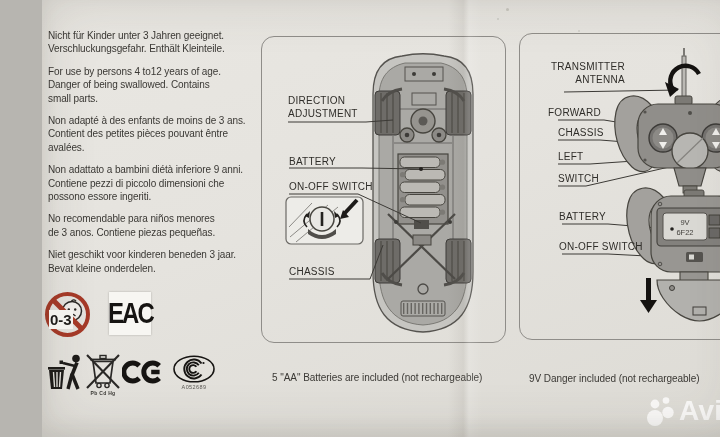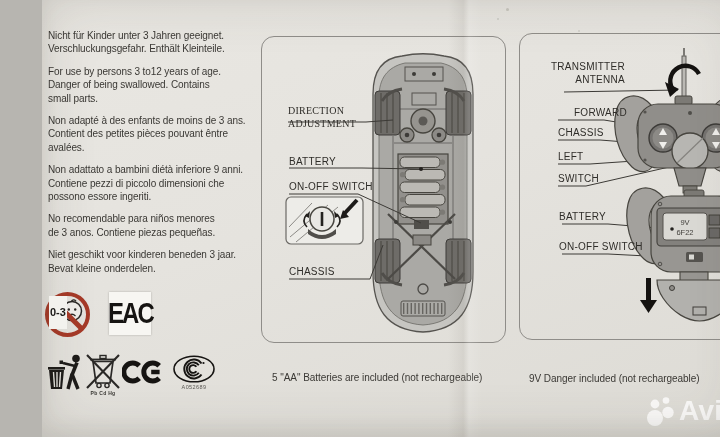--- a/index.html
+++ b/index.html
@@ -14,21 +14,21 @@
   .pre-x{white-space:pre;text-align:right;}
   
   .warnings{position:absolute;left:6px;top:29px;width:212px;}
   .warn{font-size:10px;line-height:13.4px;letter-spacing:-0.1px;color:#3a3834;margin:0 0 9px 0;}
   
   .age-badge{position:absolute;left:3px;top:292px;width:45px;height:45px;}
   .age-ring{position:absolute;inset:0;border:4px solid #a63a28;border-radius:50%;}
   .age-slash{position:absolute;left:20px;top:1px;width:5px;height:43px;background:#a63a28;transform:rotate(-45deg);}
   .age-face{position:absolute;right:5px;top:5px;}
   .age-chip{position:absolute;left:4px;bottom:8px;background:#f3f2ee;color:#1d1b19;
-    font-size:11px;font-weight:bold;line-height:11px;padding:11px 1px;z-index:3;}
+    font-size:15px;font-weight:bold;line-height:11px;padding:4px 1px;z-index:3;}
   .eac{position:absolute;left:67px;top:292px;width:42px;height:43px;background:#f7f6f2;
     box-shadow:0 0 2px rgba(0,0,0,.25);display:flex;align-items:center;justify-content:center;}
   .eac span{font-weight:bold;font-size:26px;letter-spacing:-2px;transform:scaleY(1.15) scaleX(0.92);color:#161412;}
   .icon{position:absolute;}
   .metals{position:absolute;left:44px;top:390px;width:34px;text-align:center;
     font-size:5px;font-weight:bold;color:#3a3834;letter-spacing:0.3px;}
   .ccc-code{position:absolute;left:130px;top:384px;width:44px;text-align:center;
     font-size:5.5px;color:#5b5955;letter-spacing:0.4px;}
   
   .panel{position:absolute;border:1.4px solid #8f8d89;border-radius:13px;}
@@ -54,21 +54,21 @@
   .speck{position:absolute;border-radius:50%;background:#6b675d;}
 </style>
 </head>
 <body>
 
 <div class="stage">
 
   <div class="warnings">
     <p class="warn pre">Nicht für Kinder unter 3 Jahren geeignet.
 Verschluckungsgefahr. Enthält Kleinteile.</p>
-    <p class="warn pre">For use by persons 3 to12 years of age.
+    <p class="warn pre">For use by persons 4 to12 years of age.
 Danger of being swallowed. Contains
 small parts.</p>
     <p class="warn pre">Non adapté à des enfants de moins de 3 ans.
 Contient des petites pièces pouvant êntre
 avalées.</p>
     <p class="warn pre">Non adattato a bambini diétà inferiore 9 anni.
 Contiene pezzi di piccolo dimensioni che
 possono essore ingeriti.</p>
     <p class="warn pre">No recomendable para niños menores
 de 3 anos. Contiene piezas pequeñas.</p>
@@ -240,21 +240,21 @@
         <circle cx="60" cy="182" r="12" fill="#e9e8e4" stroke="#47453f" stroke-width="1.5"></circle>
         <line x1="60" y1="175" x2="60" y2="189" stroke="#24221f" stroke-width="2.6"></line>
         <path d="M45,190 Q39,184 45,177" fill="none" stroke="#24221f" stroke-width="1.7"></path>
         <path d="M75,190 Q81,184 75,177" fill="none" stroke="#24221f" stroke-width="1.7"></path>
         <polygon points="43,179 48,174 47,181" fill="#24221f"></polygon>
         <polygon points="77,179 72,174 73,181" fill="#24221f"></polygon>
         <line x1="95" y1="163" x2="82" y2="177" stroke="#1d1b19" stroke-width="4"></line>
         <polygon points="78,182 87,180 81,173" fill="#1d1b19"></polygon>
       </g>
     </svg>
-    <div class="lbl pre" style="left:26px;top:68px;font-family:Liberation Serif, serif;">DIRECTION
+    <div class="lbl pre" style="left:26px;top:58px;">DIRECTION
 ADJUSTMENT</div>
     <div class="lbl" style="left:27px;top:119px;">BATTERY</div>
     <div class="lbl" style="left:27px;top:144px;">ON-OFF SWITCH</div>
     <div class="lbl" style="left:27px;top:229px;">CHASSIS</div>
   </div>
 
   <div class="panel panel-right">
     <svg class="diagram" width="252" height="305" viewBox="0 0 252 305">
 
       <g stroke="#3c3a36" stroke-width="1" fill="none">
@@ -341,21 +341,21 @@
         <rect x="126" y="244" width="5" height="24"></rect>
         <polygon points="120,266 137,266 128.5,279"></polygon>
       </g>
       <g fill="#141210">
         <rect x="217" y="252" width="5" height="24"></rect>
         <polygon points="211,254 228,254 219.5,241"></polygon>
       </g>
     </svg>
     <div class="lbl pre-x" style="left:31px;top:27px;">TRANSMITTER
    ANTENNA</div>
-    <div class="lbl" style="left:54px;top:73px;text-align:center;">FORWARD</div>
+    <div class="lbl" style="left:28px;top:73px;text-align:center;">FORWARD</div>
     <div class="lbl" style="left:38px;top:93px;">CHASSIS</div>
     <div class="lbl" style="left:38px;top:117px;">LEFT</div>
     <div class="lbl" style="left:38px;top:139px;">SWITCH</div>
     <div class="lbl" style="left:39px;top:177px;">BATTERY</div>
     <div class="lbl" style="left:39px;top:207px;">ON-OFF SWITCH</div>
     <div class="batt-type pre">9V
 6F22</div>
   </div>
 
   <div class="note note-aa">5 "AA" Batteries are included (not rechargeable)</div>

